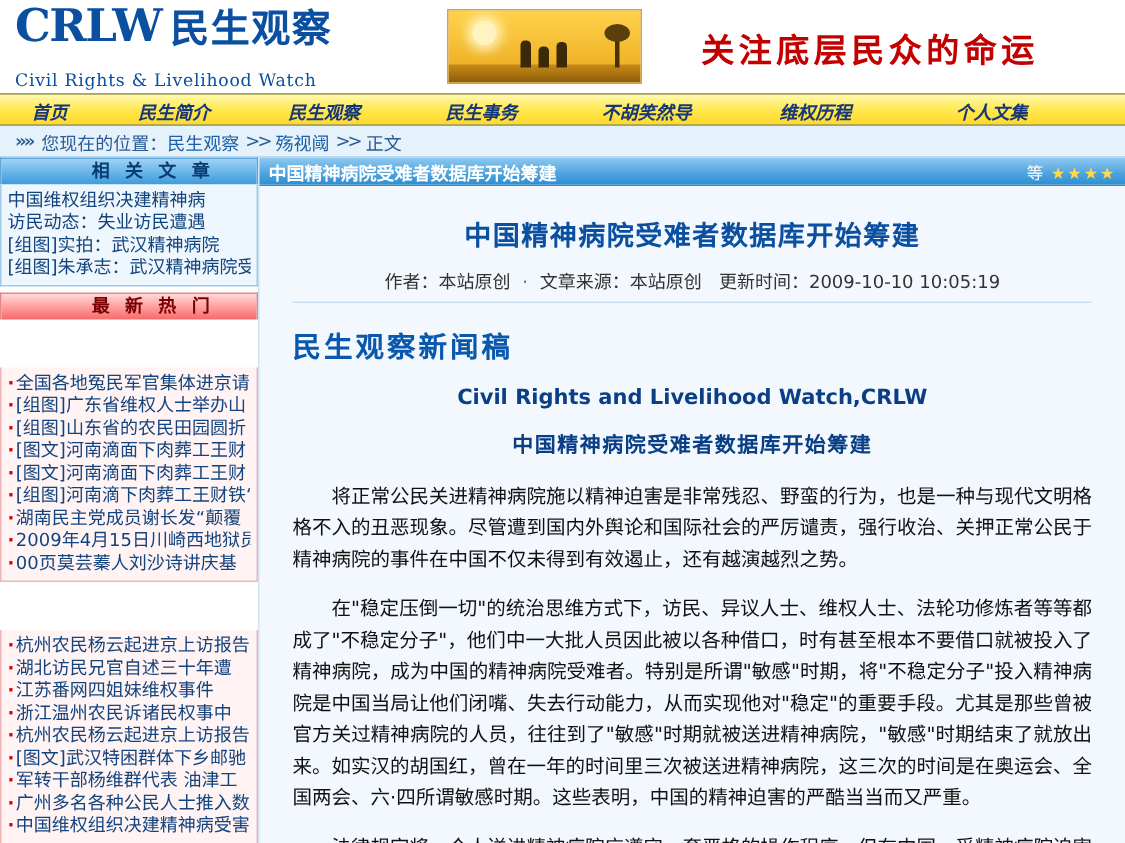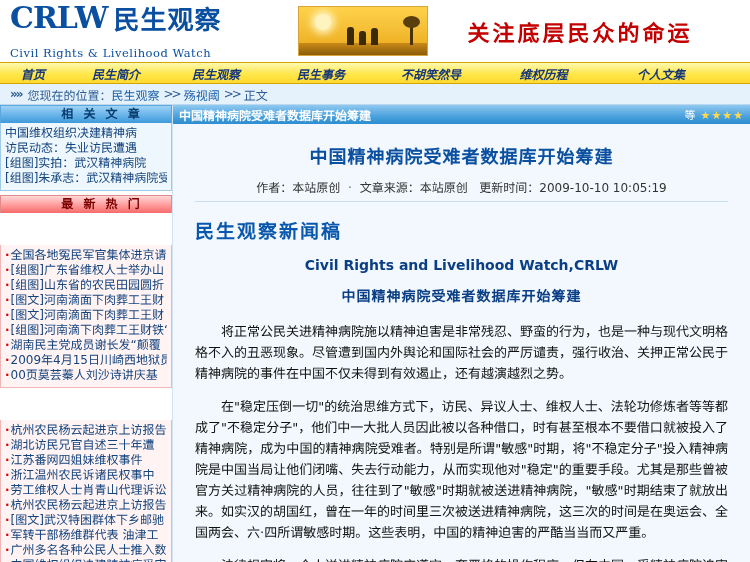--- a/index.html
+++ b/index.html
@@ -241,21 +241,20 @@
         </div>
       </div>
 
       <div class="panel">
         <div class="panel-body red">
           <ul>
             <li><span class="bullet">·</span><a href="#">杭州农民杨云起进京上访报告</a></li>
             <li><span class="bullet">·</span><a href="#">湖北访民兄官自述三十年遭</a></li>
             <li><span class="bullet">·</span><a href="#">江苏番网四姐妹维权事件</a></li>
             <li><span class="bullet">·</span><a href="#">浙江温州农民诉诸民权事中</a></li>
-            <li><span class="bullet">·</span><a href="#">劳工维权人士肖青山代理诉讼</a></li>
             <li><span class="bullet">·</span><a href="#">杭州农民杨云起进京上访报告</a></li>
             <li><span class="bullet">·</span><a href="#">[图文]武汉特困群体下乡邮驰</a></li>
             <li><span class="bullet">·</span><a href="#">军转干部杨维群代表 油津工</a></li>
             <li><span class="bullet">·</span><a href="#">广州多名各种公民人士推入数字</a></li>
             <li><span class="bullet">·</span><a href="#">中国维权组织决建精神病受害</a></li>
           </ul>
         </div>
       </div>
 
     </div>

